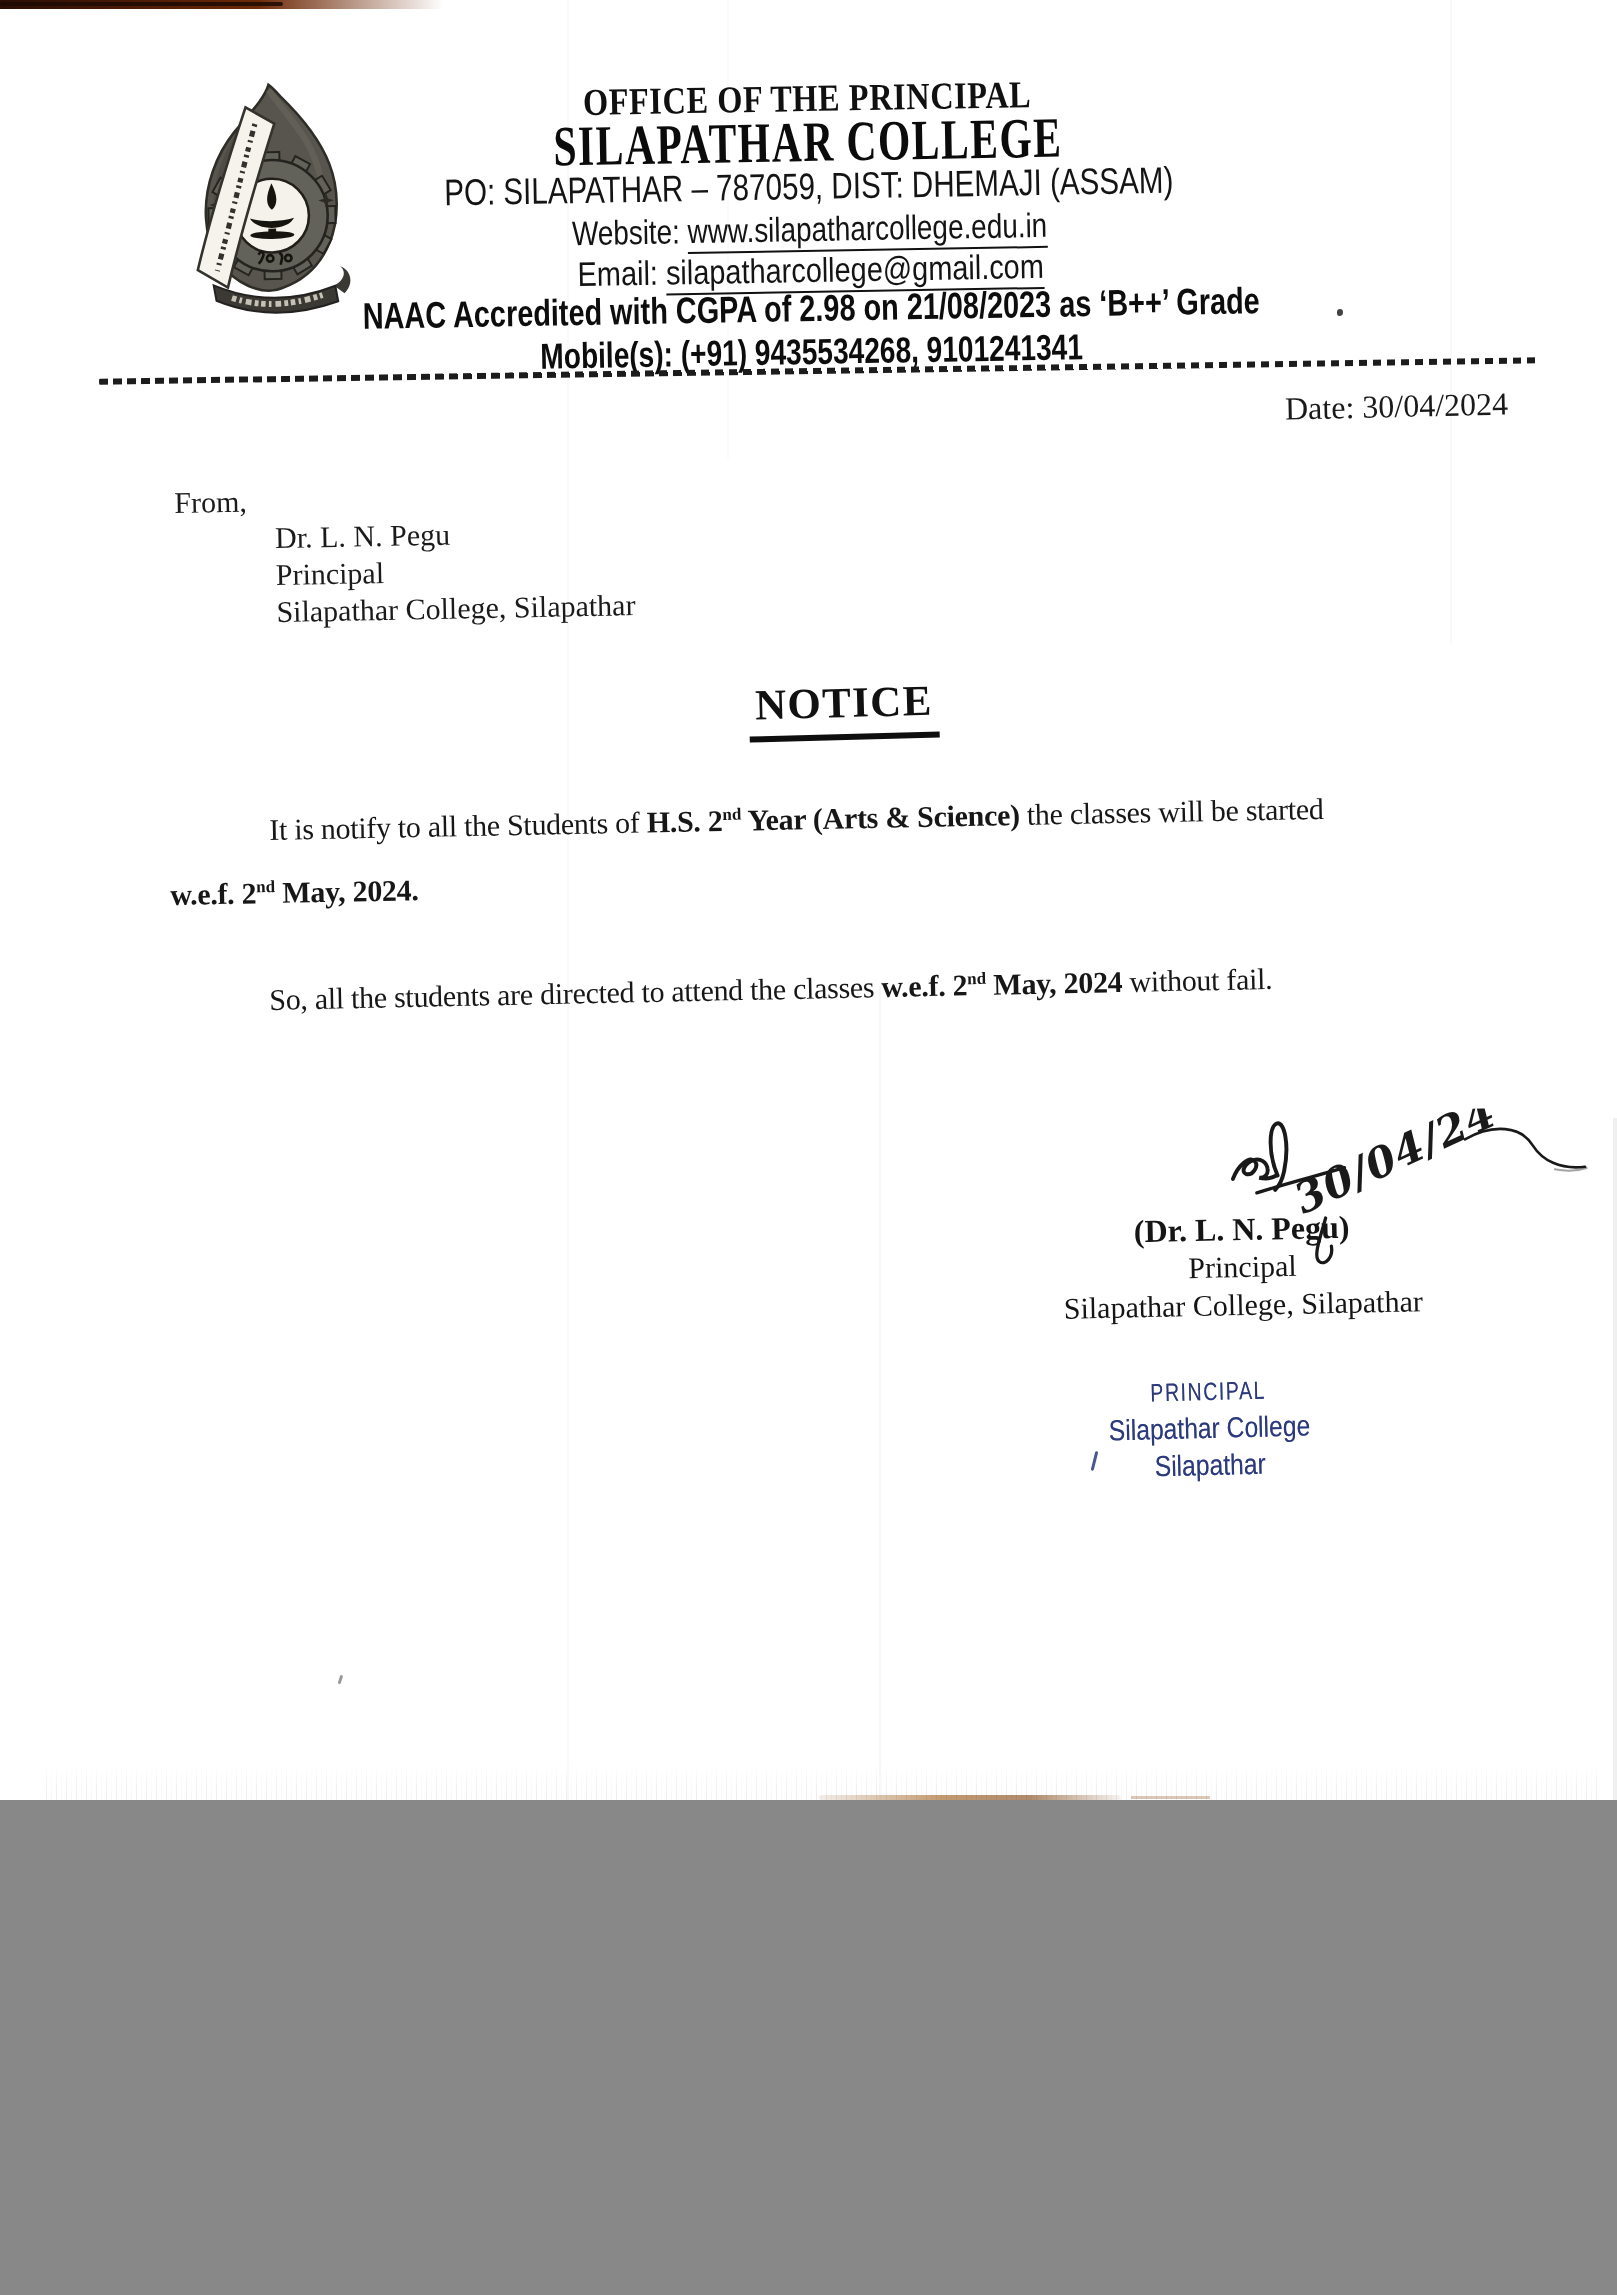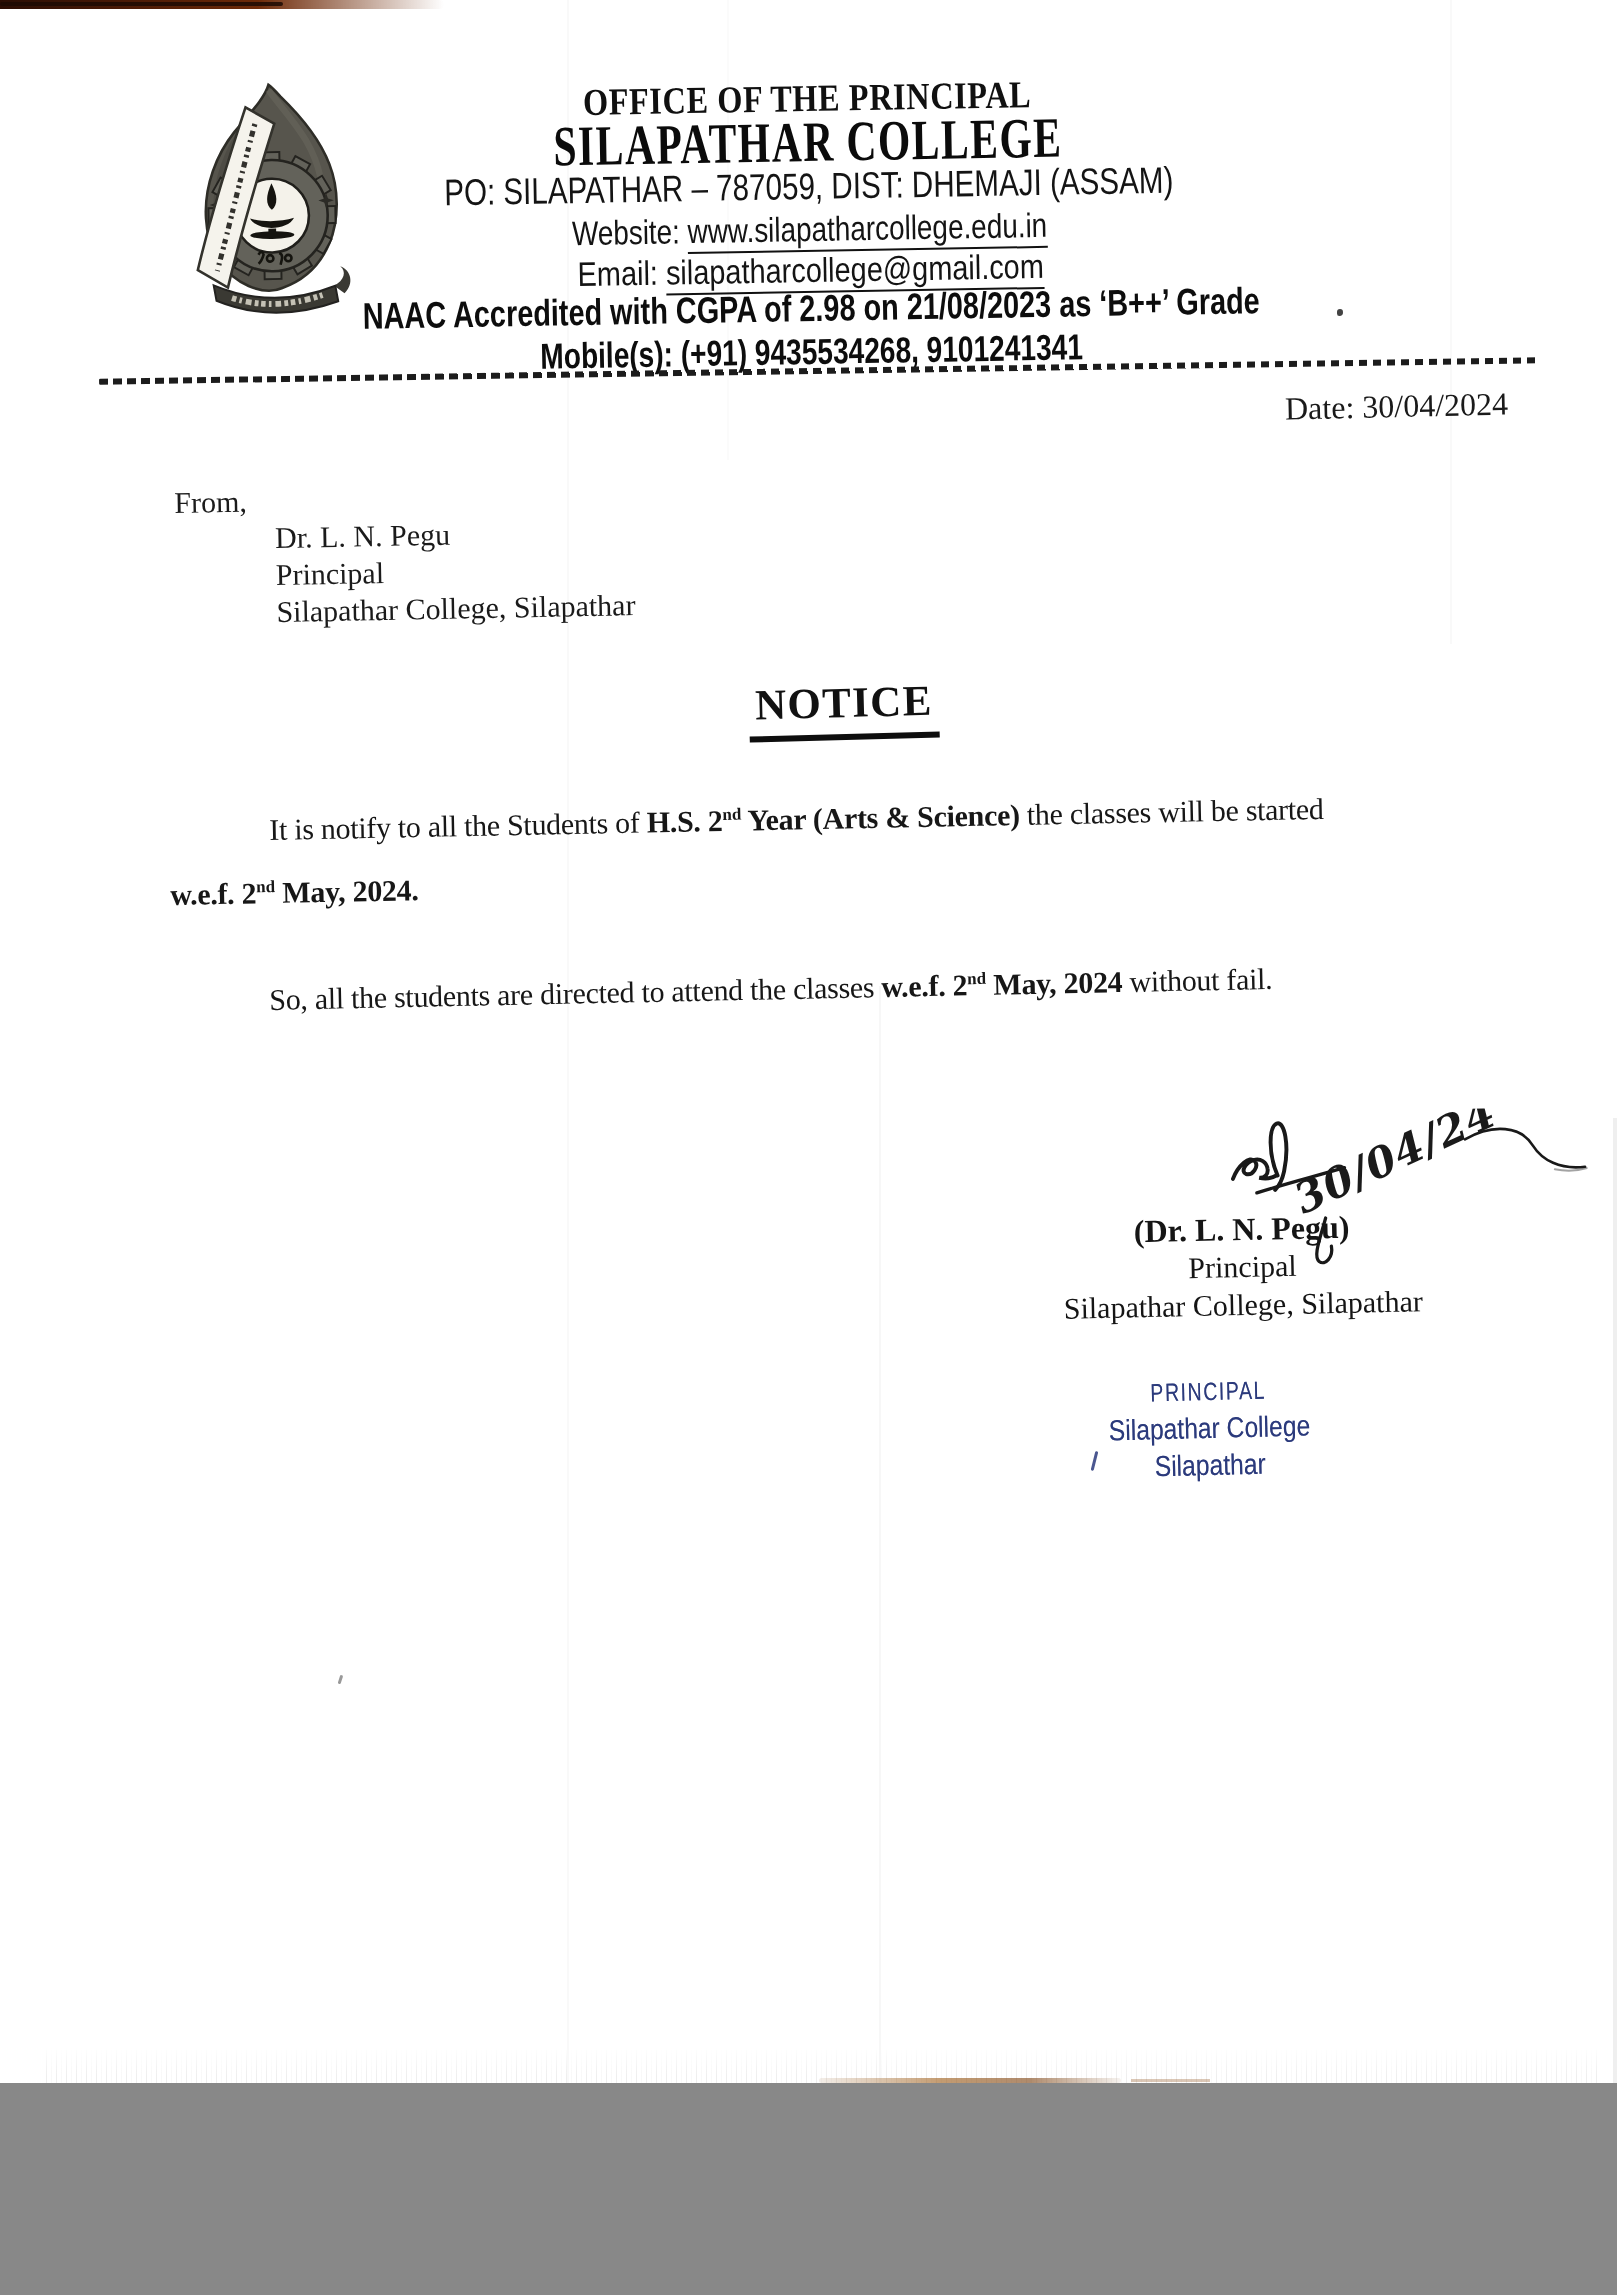--- a/index.html
+++ b/index.html
@@ -1,18 +1,18 @@
 <!DOCTYPE html>
 <html style="font-size:10.5px"><head>
 <meta charset="utf-8">
 <style>
   html,body{margin:0;padding:0;background:#888;}
   .page{
     position:relative;
-    width:1618px;height:2083px;
+    width:1618px;height:1800px;
     background:#ffffff;
     overflow:hidden;
     font-family:"Liberation Serif", serif;
     color:#1b1b1b;
   }
   
   .top-smudge{position:absolute;left:0;top:0;width:444px;height:9.2px;
     background:linear-gradient(90deg,#2b0e04 0%,#4a1a06 28%,#6e2a08 58%,rgba(110,42,8,0) 100%);
     border-radius:0 4.6px 4.6px 0;filter:blur(0.3px);}
   .top-smudge-core{position:absolute;left:0;top:2px;width:283px;height:4px;background:#1d0a03;opacity:.85;border-radius:2px;}

